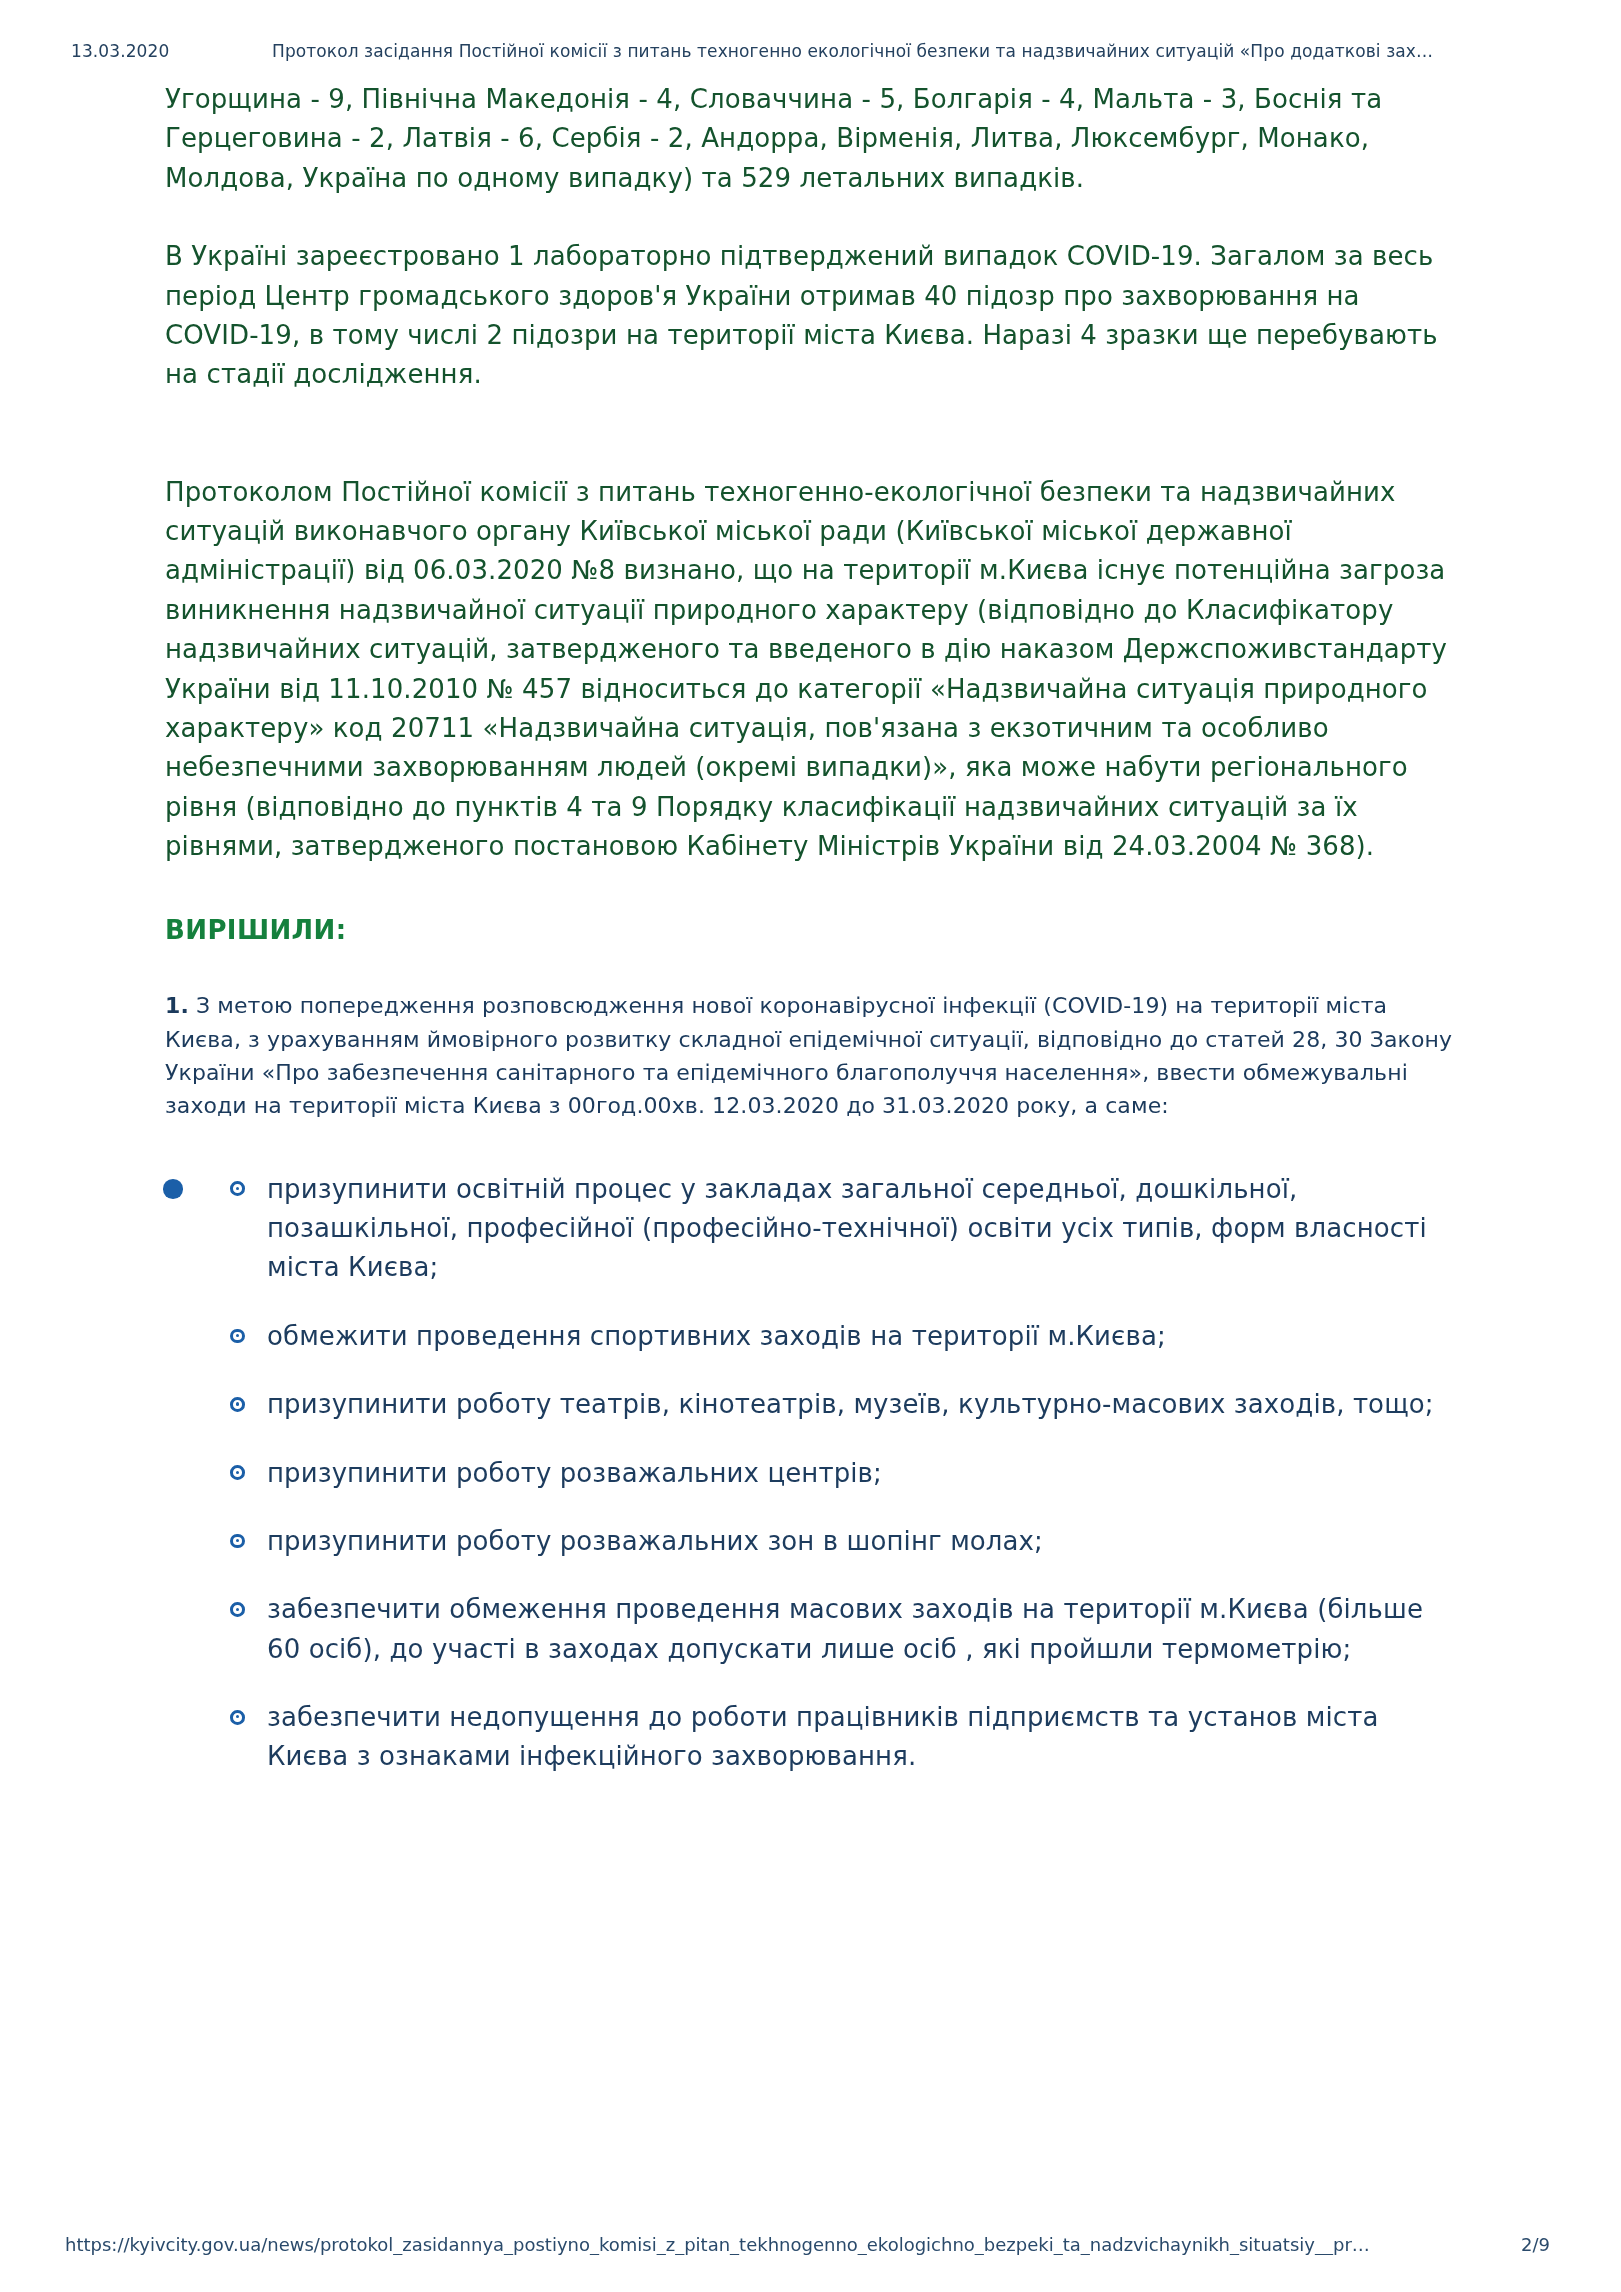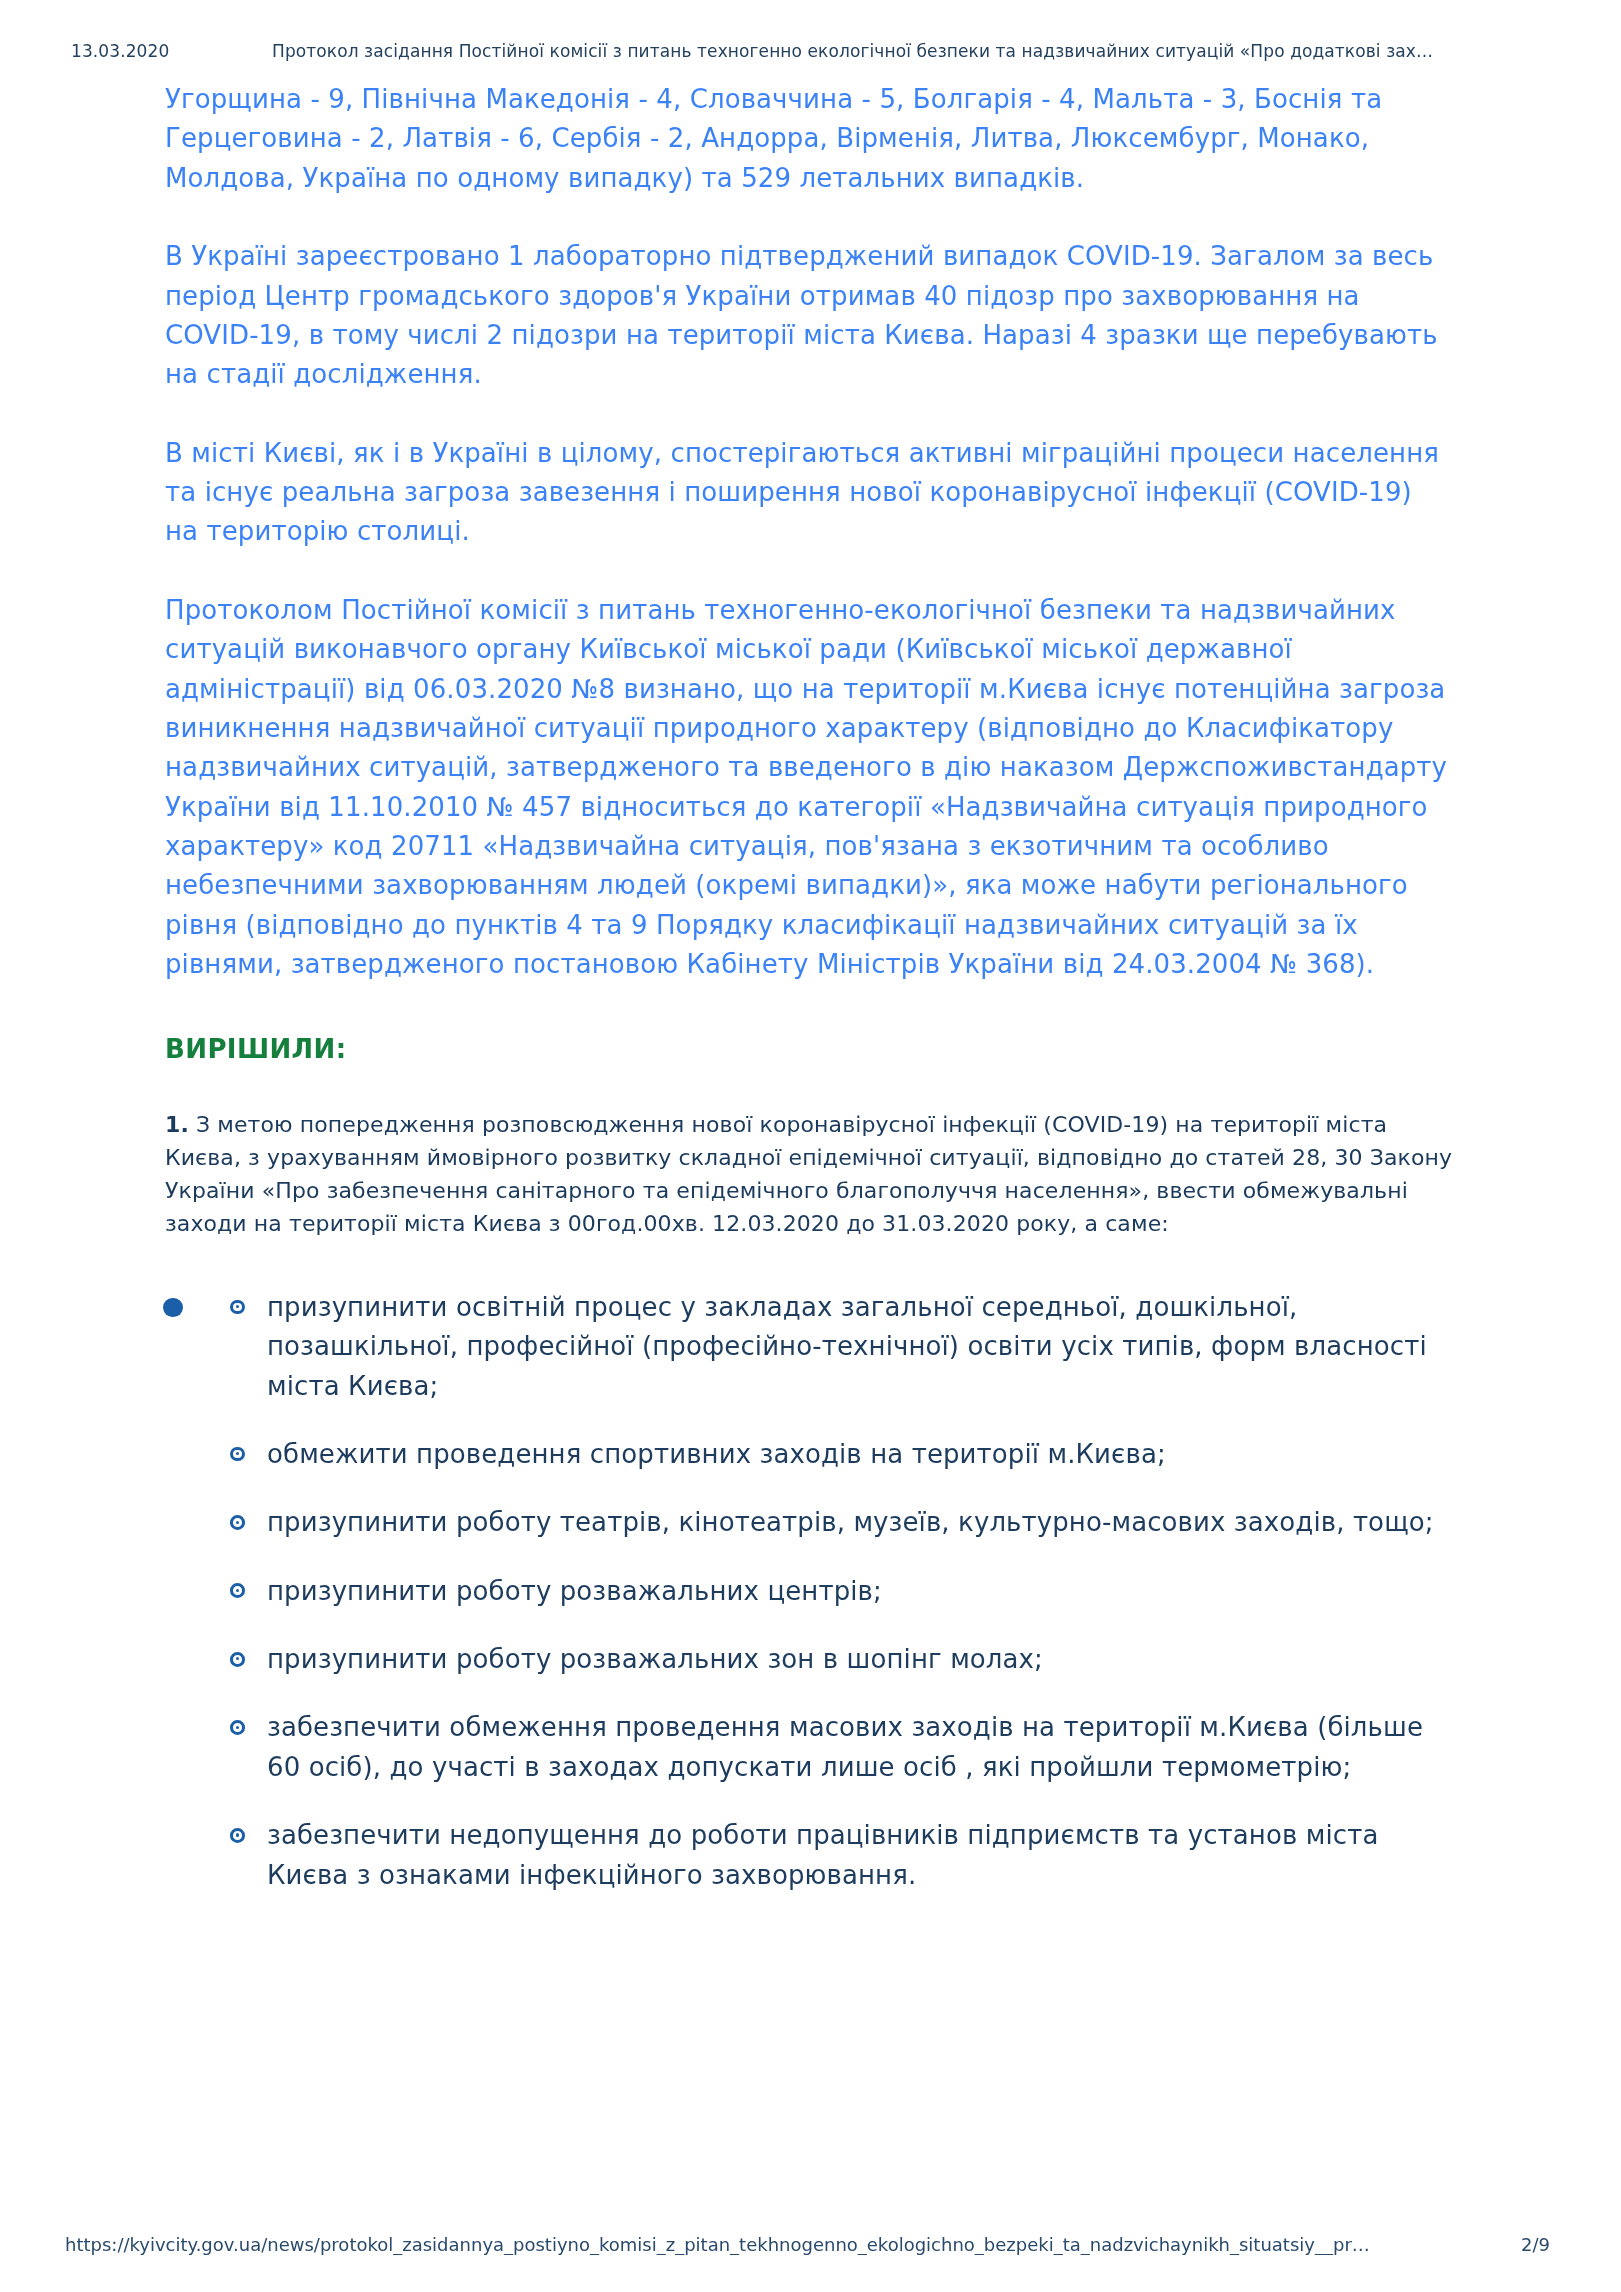--- a/index.html
+++ b/index.html
@@ -77,21 +77,21 @@
   .content {
     position: absolute;
     top: 80px;
     left: 165px;
     width: 1294px;
   }
   p.para {
     margin: 0 8px 0 0;
     font-size: 26px;
     line-height: 1.515;
-    color: #3b82f6;
+    color: #14532d;
     letter-spacing: 0.1px;
     text-align: left;
   }
   .gap-md { height: 39px; }
   .gap-lg { height: 45px; }
 
   h2.decided {
     margin: 0;
     font-size: 26px;
     font-weight: bold;
@@ -171,21 +171,20 @@
   </div>
 
   <div class="content">
 
     <p class="para">Угорщина - 9, Північна Македонія - 4, Словаччина - 5, Болгарія - 4, Мальта - 3, Боснія та Герцеговина - 2, Латвія - 6, Сербія - 2, Андорра, Вірменія,  Литва, Люксембург, Монако, Молдова,  Україна по одному випадку) та 529 летальних випадків.</p>
     <div class="gap-md"></div>
 
     <p class="para">В Україні зареєстровано 1 лабораторно підтверджений випадок COVID-19. Загалом за весь період Центр громадського здоров'я України отримав 40 підозр про захворювання на COVID-19, в тому числі 2 підозри на території міста Києва. Наразі 4 зразки ще перебувають на стадії дослідження.</p>
     <div class="gap-md"></div>
 
-    <p class="para">В місті Києві, як і в Україні в цілому, спостерігаються активні міграційні процеси населення та існує реальна загроза завезення і поширення нової коронавірусної інфекції (COVID-19) на територію столиці.</p>
     <div class="gap-md"></div>
 
     <p class="para">Протоколом Постійної комісії з питань техногенно-екологічної безпеки та надзвичайних ситуацій виконавчого органу Київської міської ради (Київської міської державної адміністрації) від 06.03.2020 №8 визнано, що на території м.Києва існує потенційна загроза виникнення надзвичайної ситуації природного характеру (відповідно до Класифікатору надзвичайних ситуацій, затвердженого та введеного в дію наказом Держспоживстандарту України від 11.10.2010 № 457 відноситься до категорії «Надзвичайна ситуація природного характеру» код 20711 «Надзвичайна ситуація, пов'язана з екзотичним та особливо небезпечними захворюванням людей (окремі випадки)», яка може набути регіонального рівня (відповідно до пунктів 4 та 9 Порядку класифікації надзвичайних ситуацій за їх рівнями, затвердженого постановою Кабінету Міністрів України від 24.03.2004 № 368).</p>
     <div class="gap-lg"></div>
 
     <h2 class="decided">ВИРІШИЛИ:</h2>
     <div class="gap-md"></div>
 
     <div class="numbered">
       <span class="num">1.</span><span> З метою попередження розповсюдження нової коронавірусної інфекції (COVID-19) на території міста Києва, з урахуванням ймовірного розвитку складної епідемічної ситуації, відповідно до статей 28, 30 Закону України «Про забезпечення санітарного та епідемічного благополуччя населення», ввести обмежувальні заходи на території міста Києва з 00год.00хв. 12.03.2020 до 31.03.2020 року, а саме:</span>

